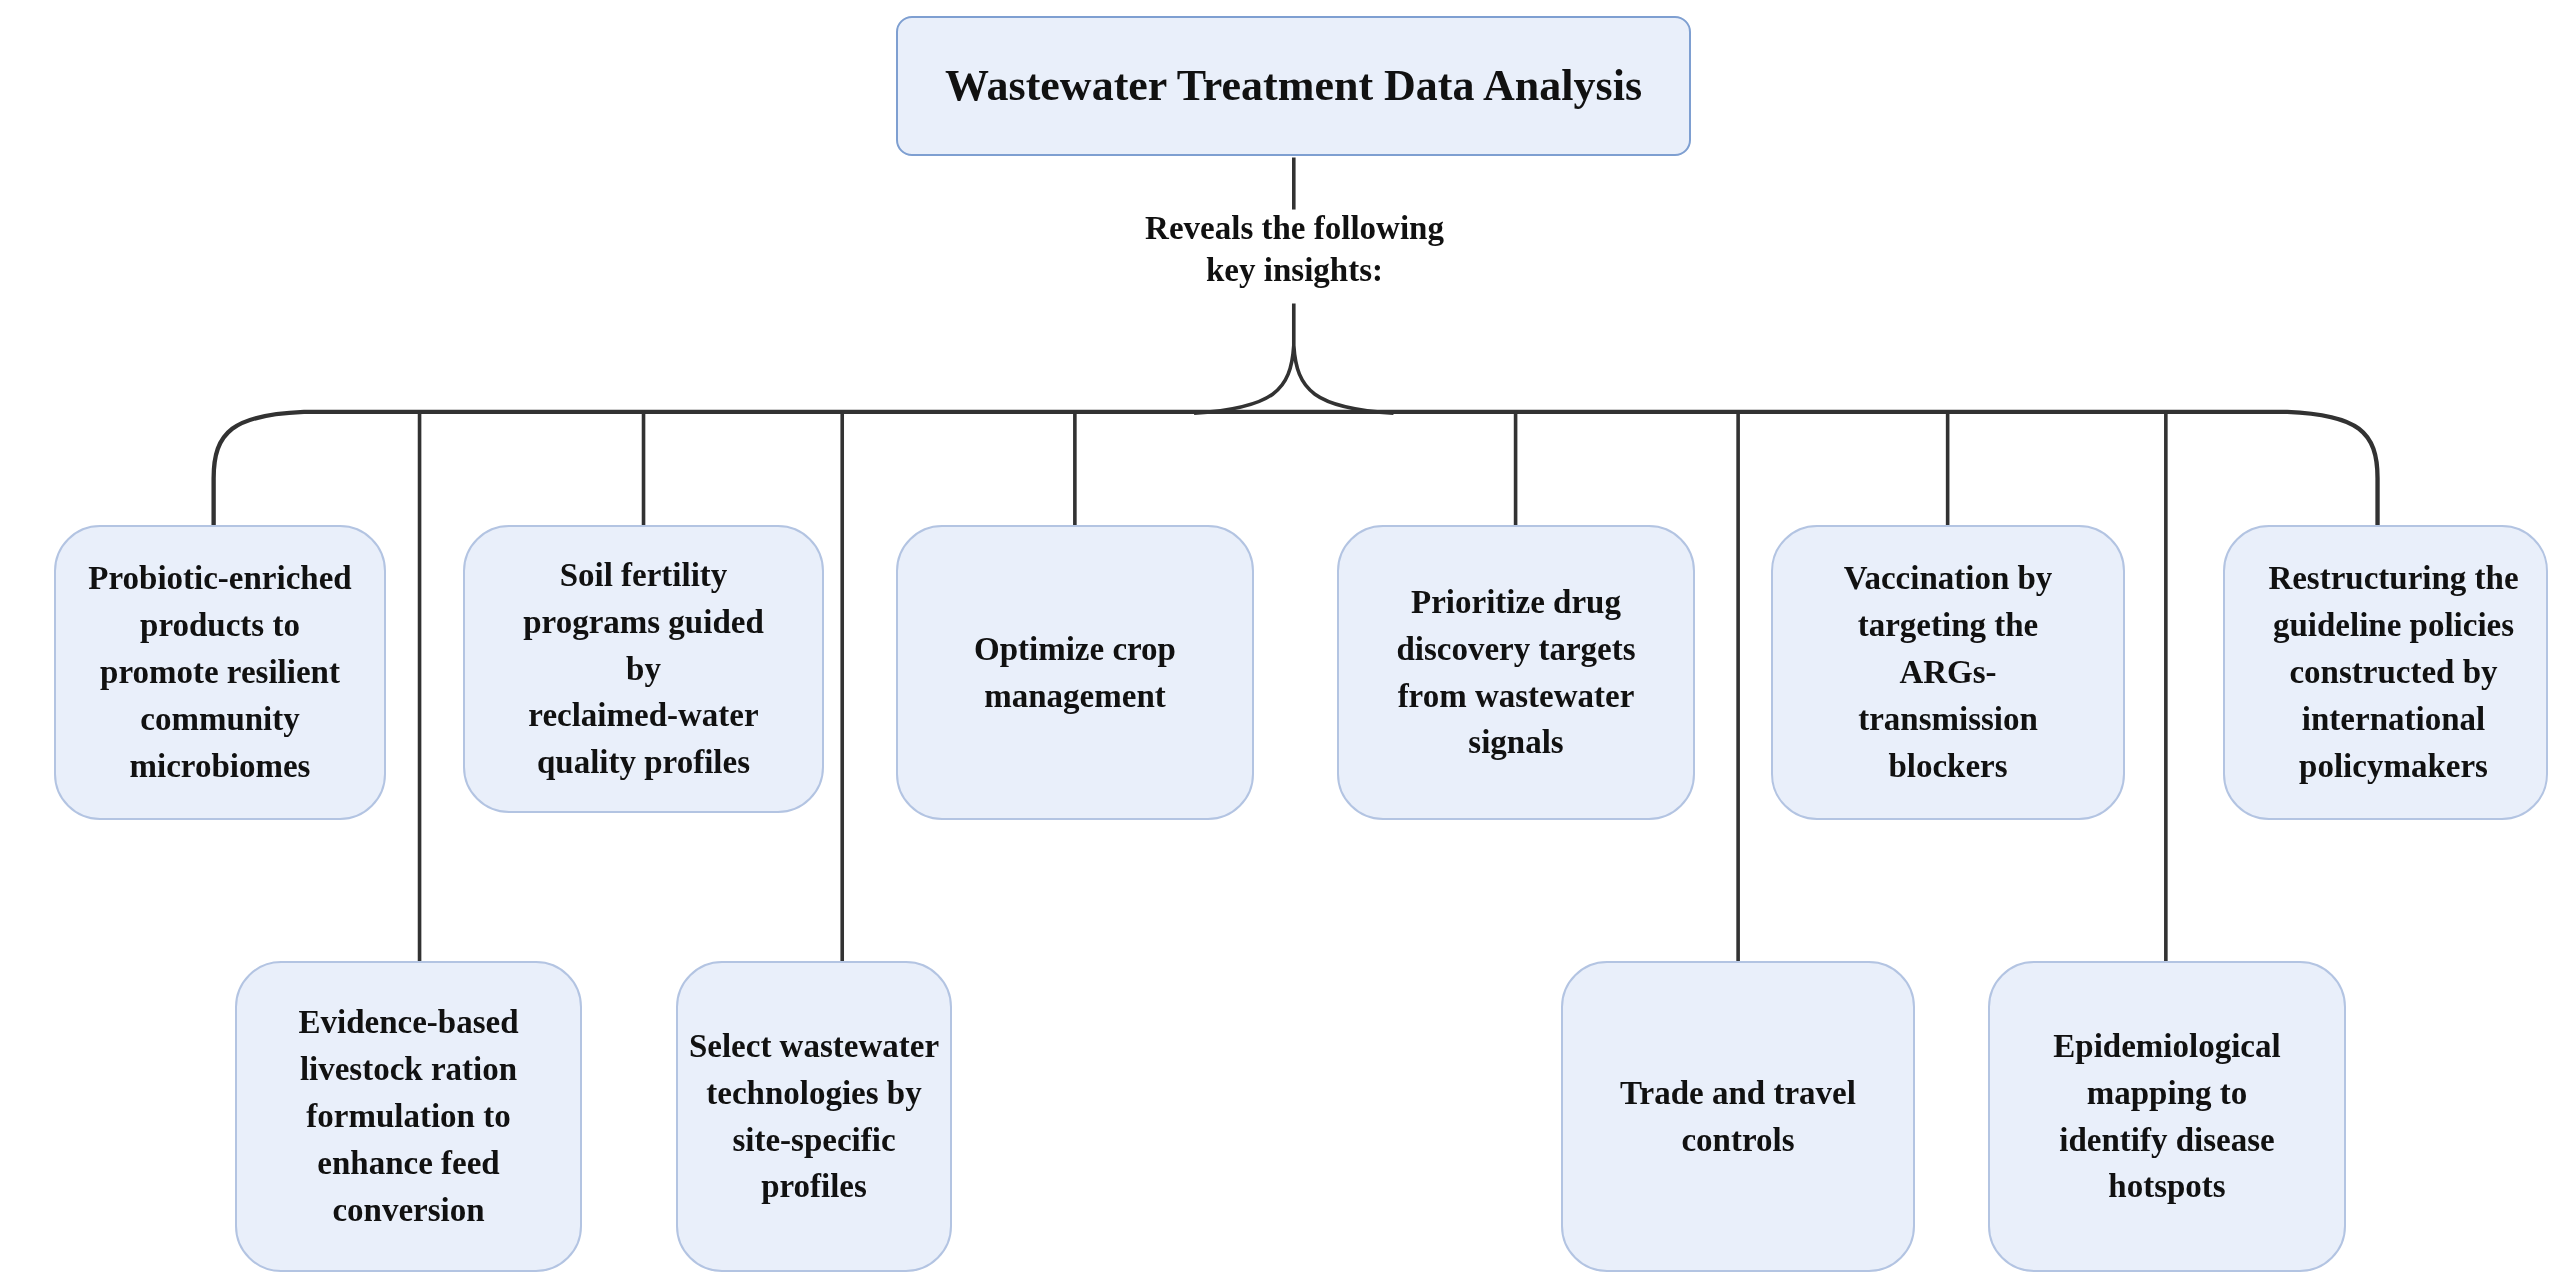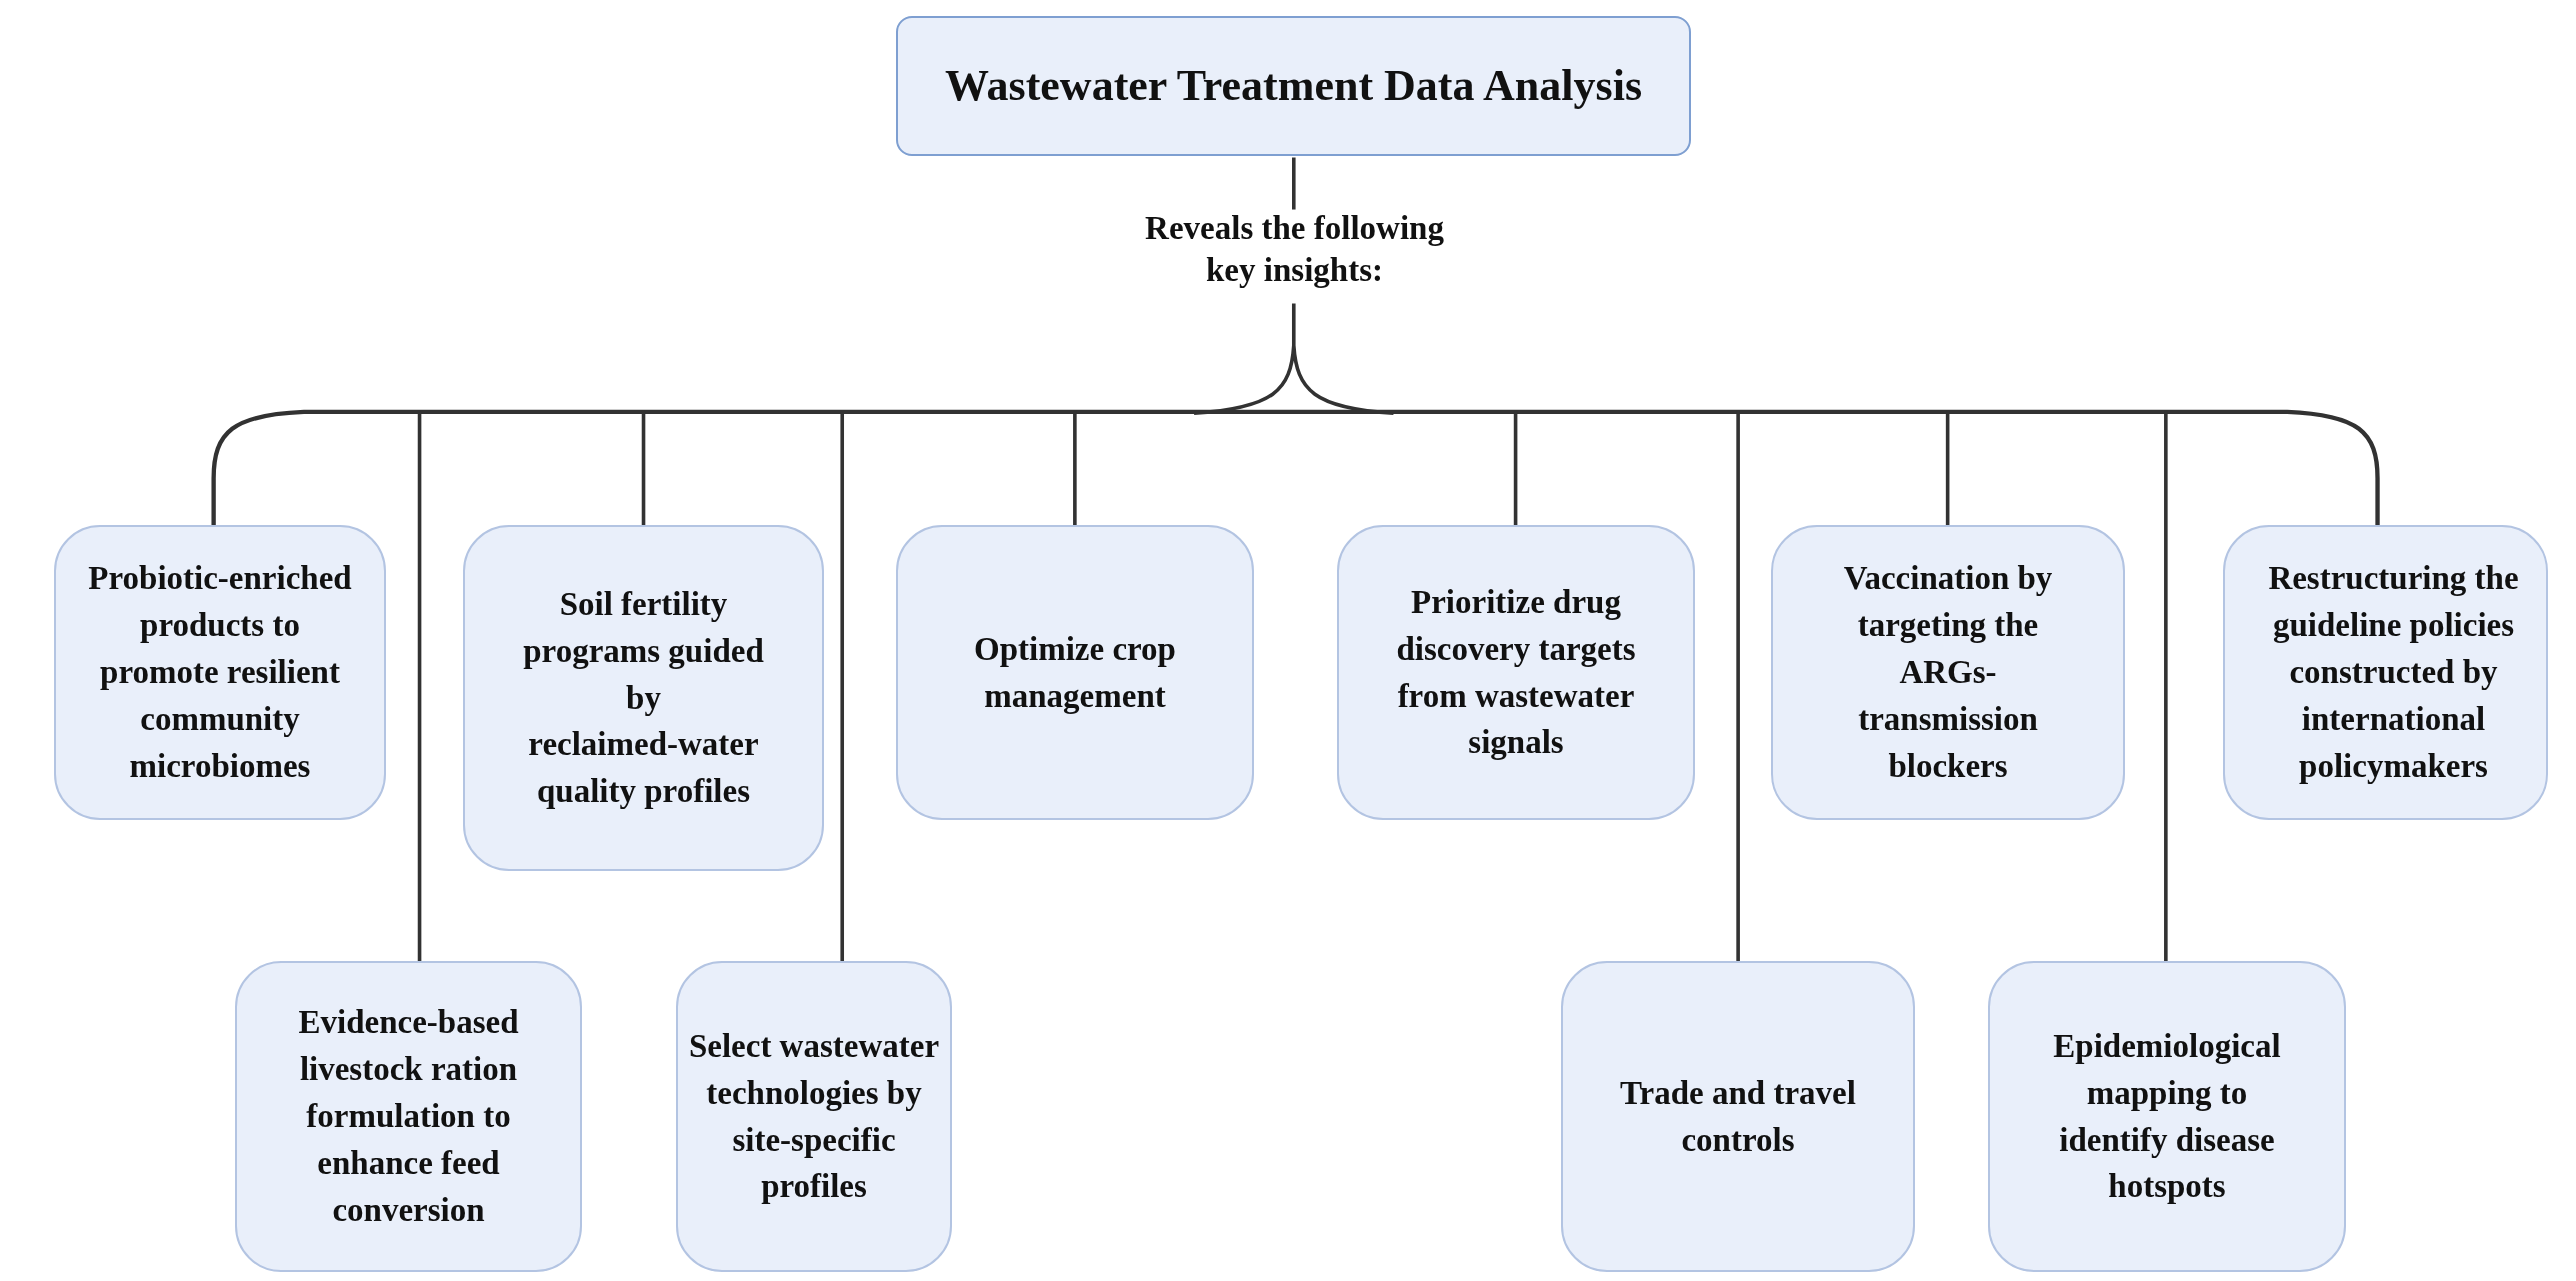--- a/index.html
+++ b/index.html
@@ -63,21 +63,21 @@
     color: var(--text-color);
     font-weight: bold;
     font-size: 33px;
     line-height: 1.26;
     white-space: pre-line;
   }
   
   .pos-root  { left: 896px; top: 16px;   width: 795px; height: 140px; }
   .pos-cap   { left: 969px; top: 208px;  width: 651px; }
   .pos-t1    { left: 54px;   top: 525px;  width: 332px;  height: 295px; }
-  .pos-t2    { left: 463px;  top: 525px;  width: 361px;  height: 346px; }
+  .pos-t2    { left: 463px;  top: 525px;  width: 361px;  height: 288px; }
   .pos-t3    { left: 896px; top: 525px;  width: 358px;  height: 295px; }
   .pos-t4    { left: 1337px; top: 525px;  width: 358px;  height: 295px; font-family: Liberation Serif, serif; }
   .pos-t5    { left: 1771px; top: 525px;  width: 354px;  height: 295px; }
   .pos-t6    { left: 2223px; top: 525px;  width: 325px;  height: 295px; padding-left: 26px; }
   .pos-b1    { left: 235px;  top: 961px; width: 347px;  height: 311px; }
   .pos-b2    { left: 676px;  top: 961px; width: 276px;  height: 311px; }
   .pos-b3    { left: 1561px; top: 961px; width: 354px;  height: 311px; }
   .pos-b4    { left: 1988px; top: 961px; width: 358px;  height: 311px; }
 </style>
 </head>

